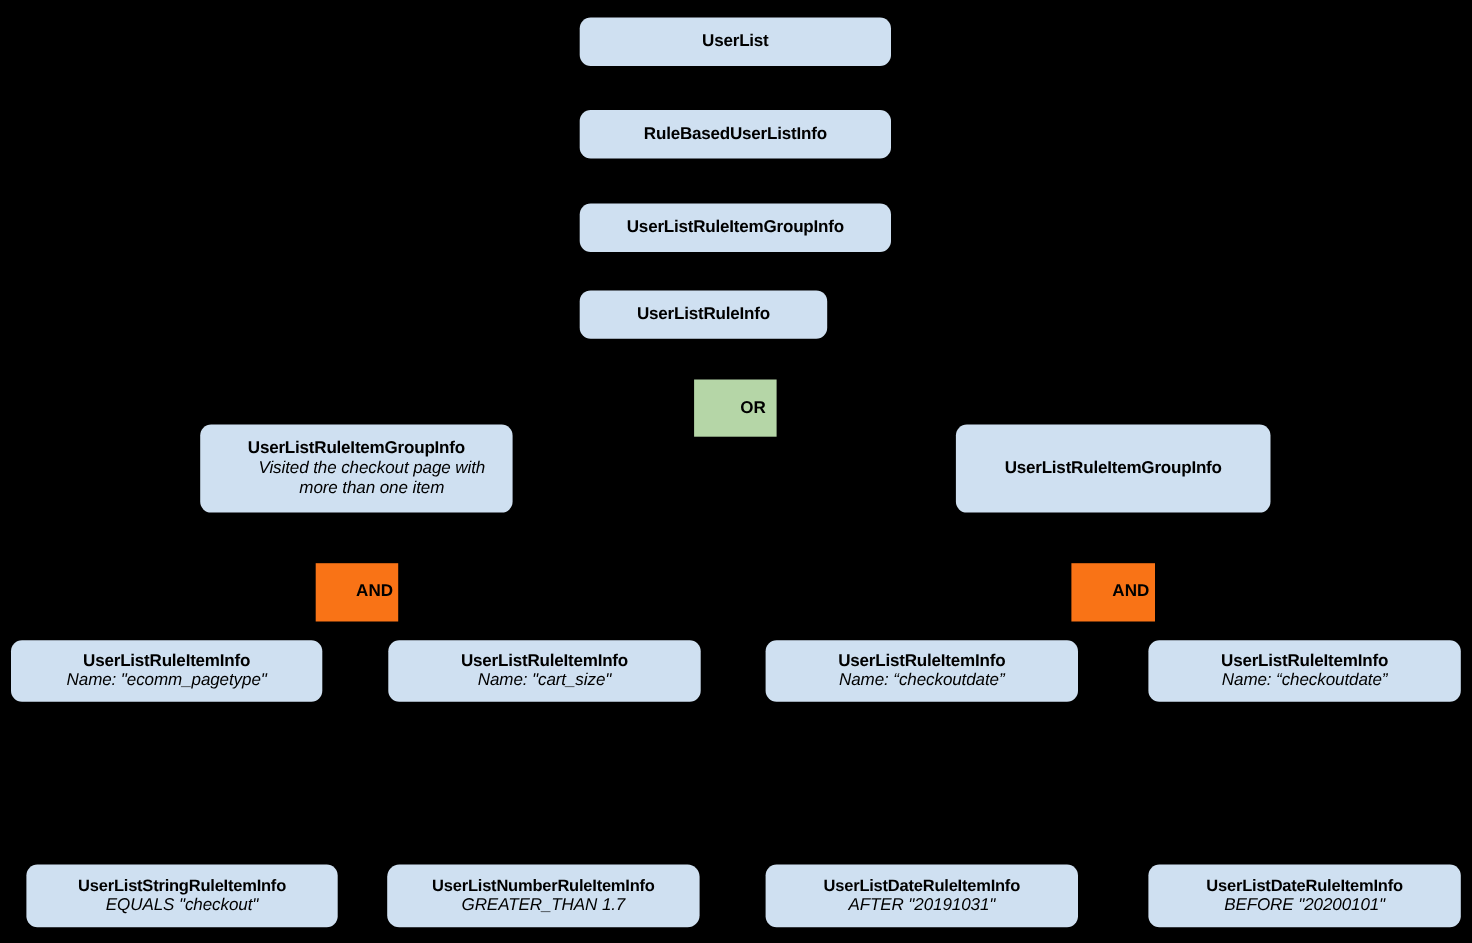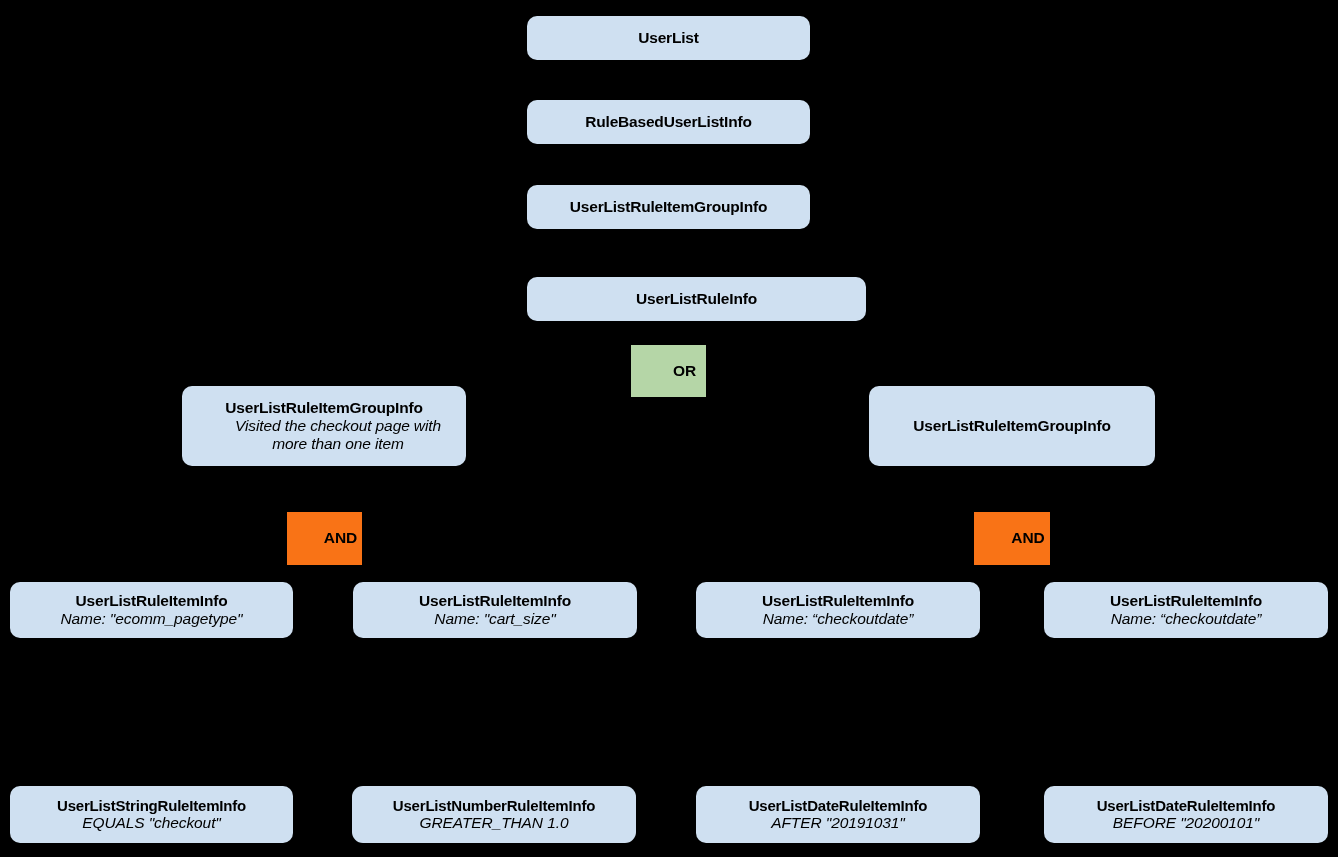--- a/index.html
+++ b/index.html
@@ -105,21 +105,21 @@
   </div>
 
   <div class="node klass" style="left:527px; top:100px; width:283px; height:44px;">
     <div class="title">RuleBasedUserListInfo</div>
   </div>
 
   <div class="node klass" style="left:527px; top:185px; width:283px; height:44px;">
     <div class="title">UserListRuleItemGroupInfo</div>
   </div>
 
-  <div class="node klass" style="left:527px; top:277px; width:339px; height:44px;">
+  <div class="node klass" style="left:527px; top:264px; width:225px; height:44px;">
     <div class="title">UserListRuleInfo</div>
   </div>
 
   <div class="node op or" style="left:631px; top:345px; width:75px; height:52px;">
     <div class="op-label">OR</div>
   </div>
 
   <div class="node klass" style="left:182px; top:386px; width:284px; height:80px;">
     <div class="title">UserListRuleItemGroupInfo</div>
     <div class="detail wrap">Visited the checkout page with more than one item</div>
@@ -150,28 +150,28 @@
   <div class="node klass" style="left:696px; top:582px; width:284px; height:56px;">
     <div class="title">UserListRuleItemInfo</div>
     <div class="detail">Name: “checkoutdate”</div>
   </div>
 
   <div class="node klass" style="left:1044px; top:582px; width:284px; height:56px;">
     <div class="title">UserListRuleItemInfo</div>
     <div class="detail">Name: “checkoutdate”</div>
   </div>
 
-  <div class="node klass" style="left:10px; top:786px; width:283px; height:57px;">
+  <div class="node klass" style="left:24px; top:786px; width:283px; height:57px;">
     <div class="title small">UserListStringRuleItemInfo</div>
     <div class="detail">EQUALS "checkout"</div>
   </div>
 
   <div class="node klass" style="left:352px; top:786px; width:284px; height:57px;border-radius:11px;">
     <div class="title small">UserListNumberRuleItemInfo</div>
-    <div class="detail">GREATER_THAN 1.0</div>
+    <div class="detail">GREATER_THAN 1.7</div>
   </div>
 
   <div class="node klass" style="left:696px; top:786px; width:284px; height:57px;">
     <div class="title small">UserListDateRuleItemInfo</div>
     <div class="detail">AFTER "20191031"</div>
   </div>
 
   <div class="node klass" style="left:1044px; top:786px; width:284px; height:57px;">
     <div class="title small">UserListDateRuleItemInfo</div>
     <div class="detail">BEFORE "20200101"</div>

